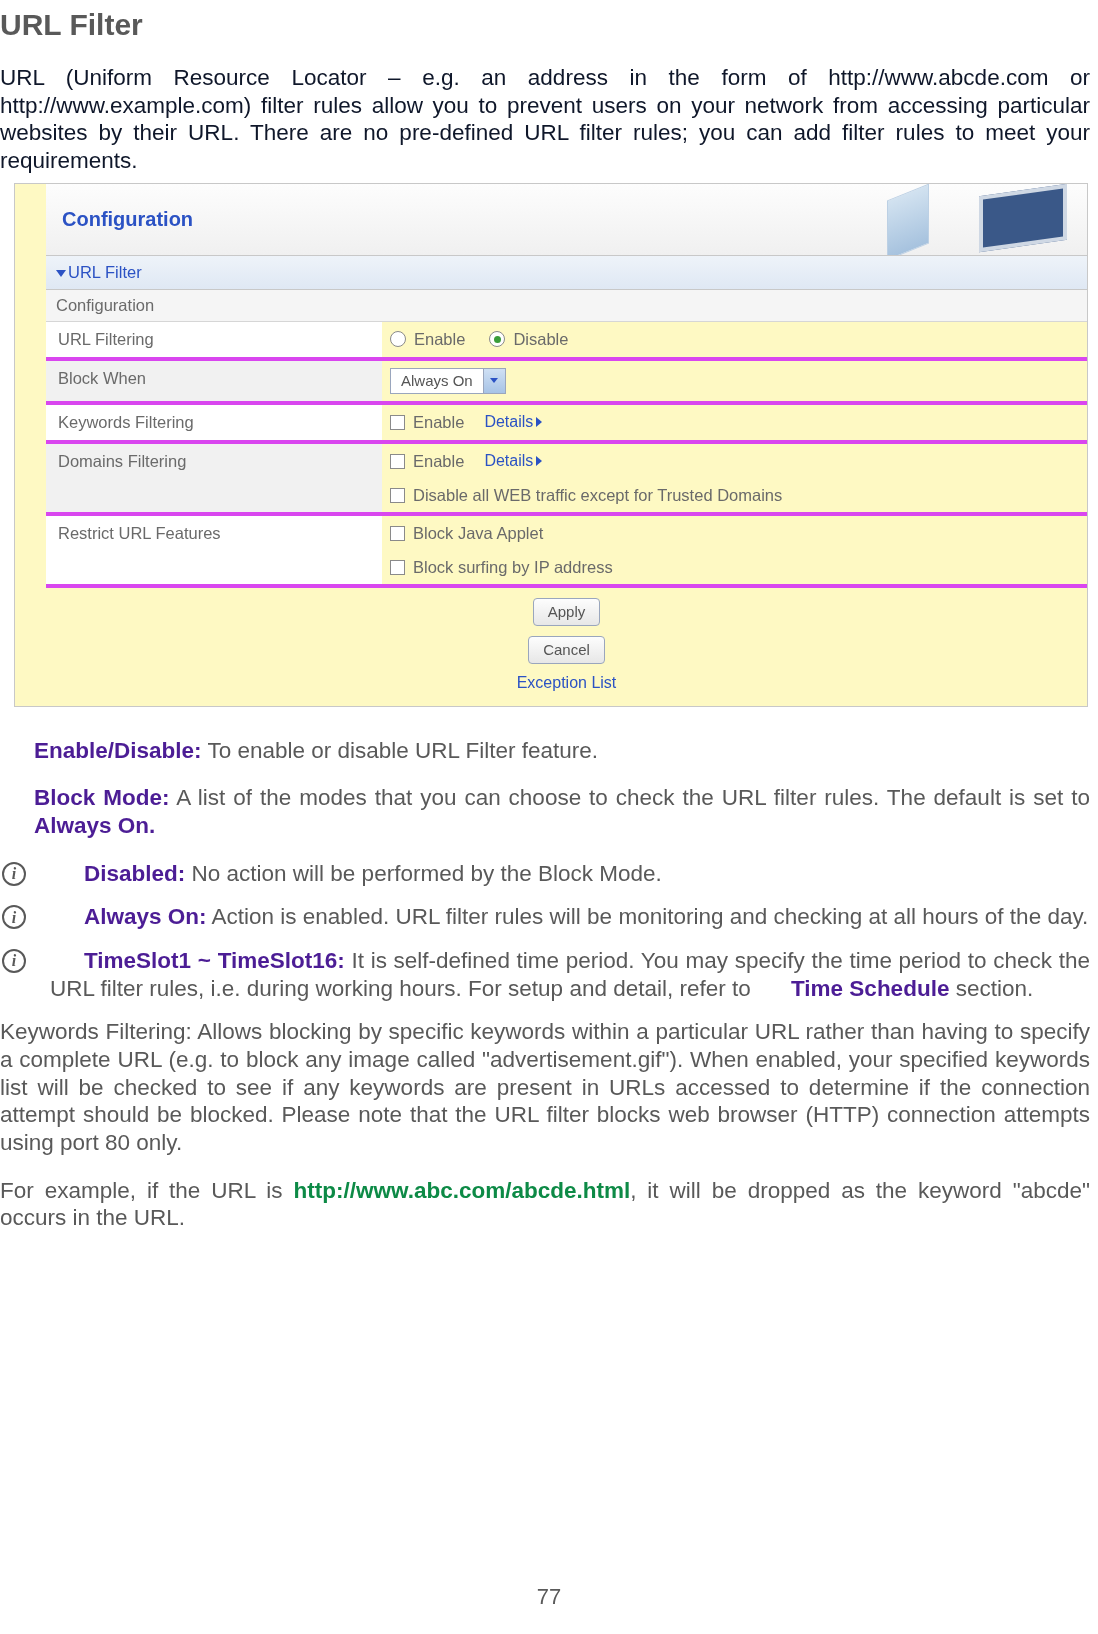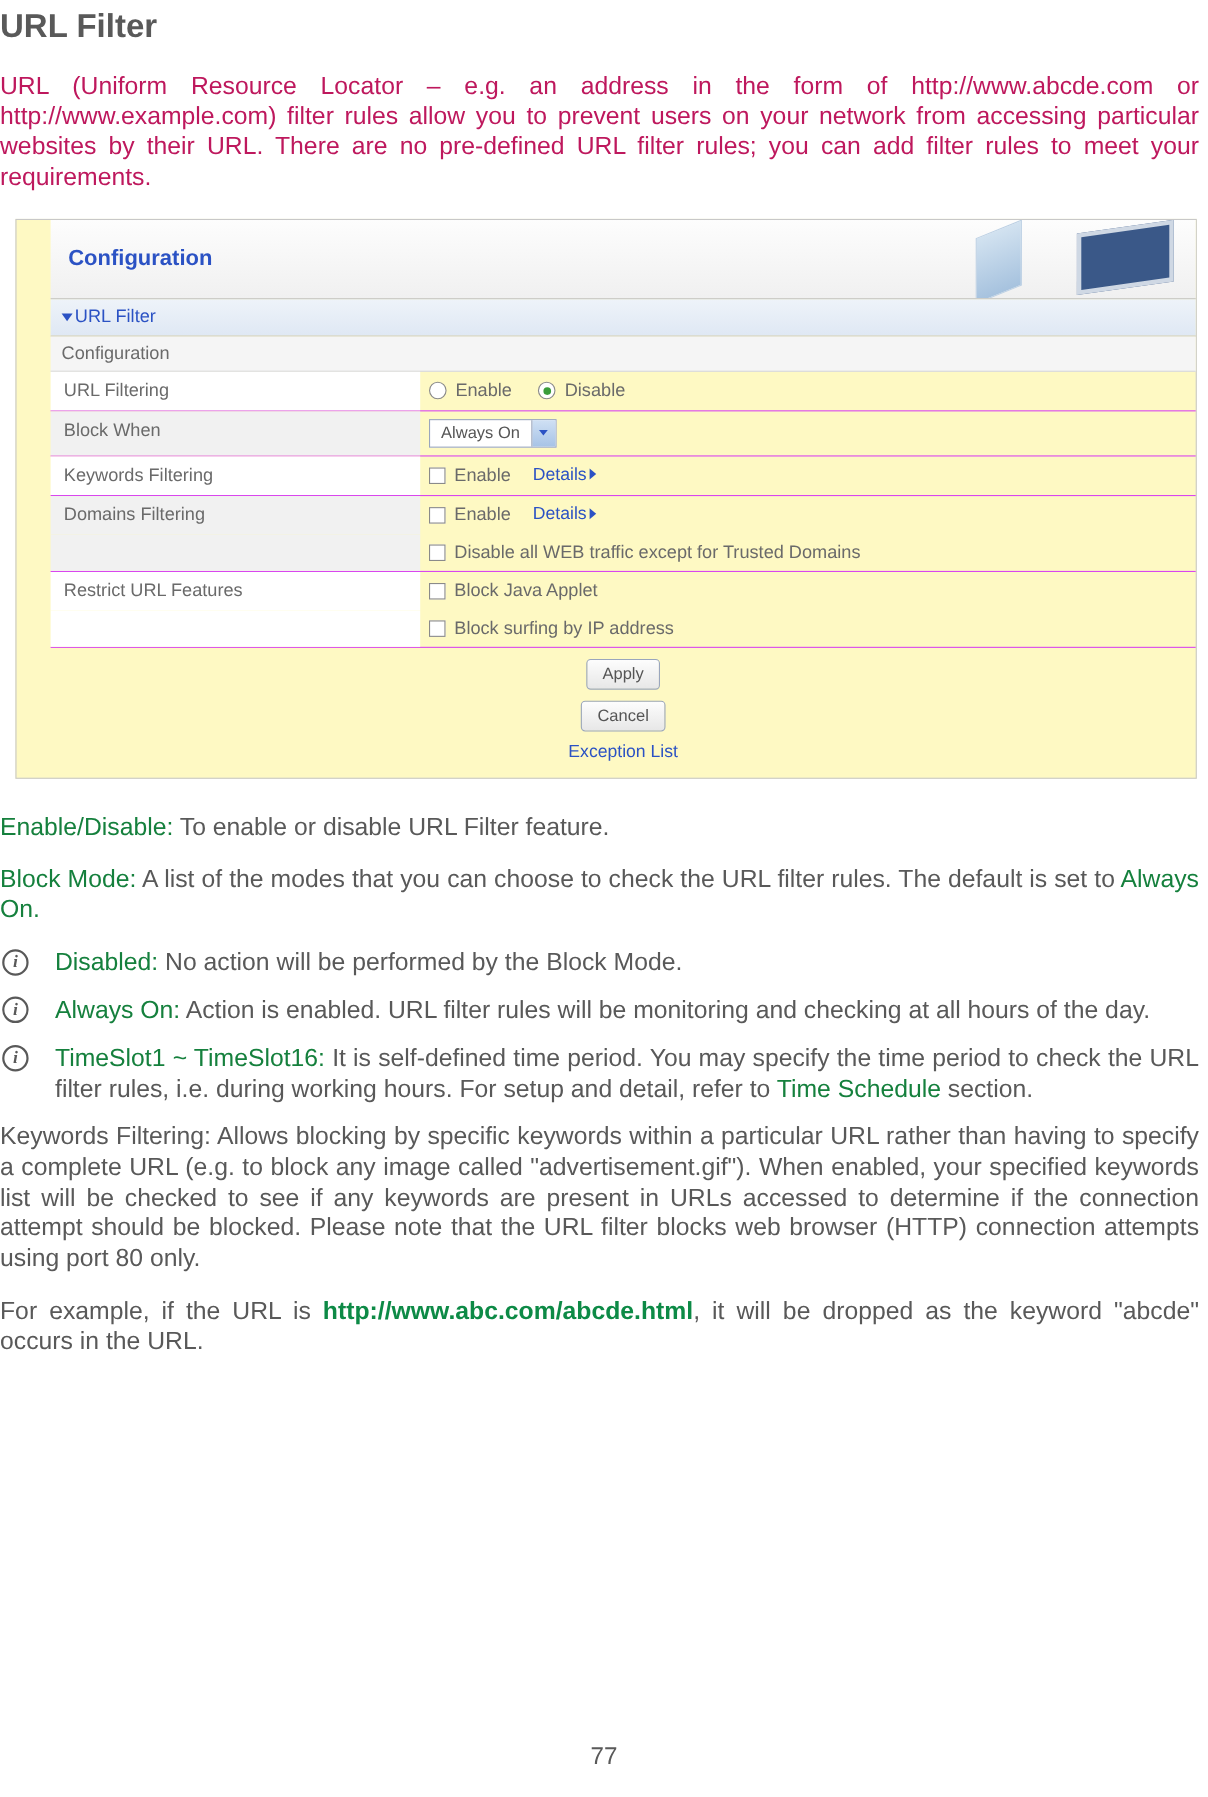--- a/index.html
+++ b/index.html
@@ -17,22 +17,22 @@
     font-size: 30px;
     font-weight: bold;
     color: #595959;
     margin: 0 0 22px 0;
     padding: 0;
   }
   p.intro {
     font-size: 22.5px;
     line-height: 1.23;
     text-align: justify;
-    color: #be185d;
-    margin-bottom: 24px;
+    color: #0f172a;
+    margin-bottom: 8px;
   }
   
   .panel {
     width: 1074px;
     margin: 0 0 30px 14px;
     border: 1px solid #c8c8c8;
     background: #fef9c3;
     padding-left: 31px;
   }
   .panel-top {
@@ -87,21 +87,21 @@
     background: #f5f5f5;
     border-bottom: 1px solid #d6d6d6;
     padding: 6px 10px;
     font-size: 16.5px;
     color: #6a6a6a;
   }
   .row {
     display: flex;
     font-size: 16.5px;
     color: #6a6a6a;
-    border-bottom: 1px solid #d946ef;
+    border-bottom: 4px solid #d946ef;
   }
   .row.no-border { border-bottom: none; }
   .row .label {
     width: 336px;
     padding: 8px 12px;
     background: #fff;
   }
   .row.alt .label { background: #f1f1f1; }
   .row .field {
     flex: 1;
@@ -163,21 +163,21 @@
   .link-inline { color:#2b52c4; font-size:16px; cursor:pointer; }
   
   .desc { padding: 0; }
   .para {
     font-size: 22.5px;
     line-height: 1.23;
     text-align: justify;
     color:#595959;
     margin-bottom: 20px;
   }
-  .bold { font-weight: normal; color:#15803d; }
+  .bold { font-weight: bold; color:#4c1d95;margin-left:34px; }
   .info-row {
     display:flex;
     align-items:flex-start;
     font-size:22.5px; line-height:1.23;
     margin-bottom:16px;
     text-align: justify;
   }
   .info-icon {
     flex: 0 0 auto;
     width:24px; height:24px;

